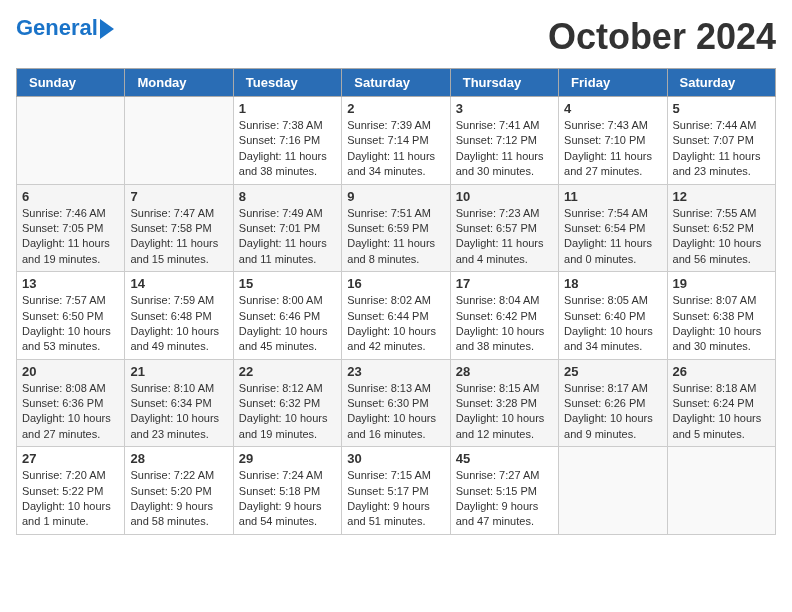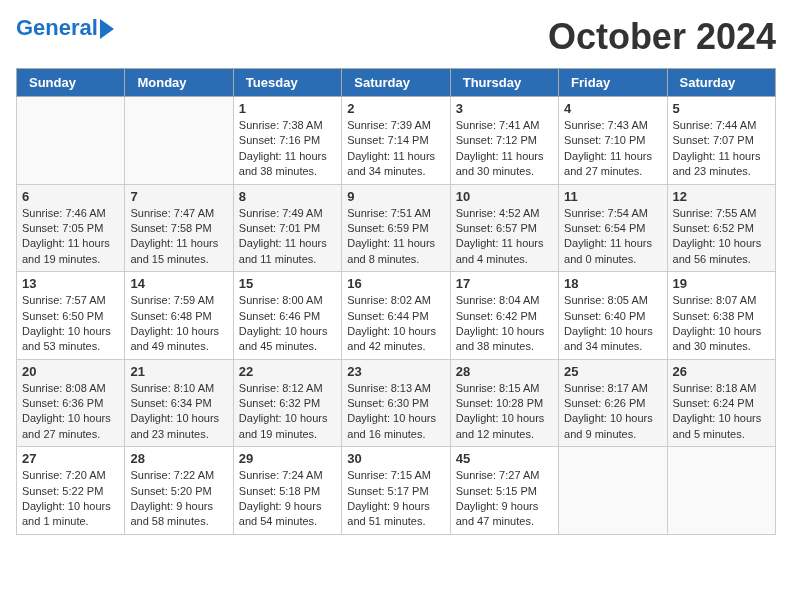--- a/index.html
+++ b/index.html
@@ -168,21 +168,21 @@
 Daylight: 11 hours and 11 minutes.</div>
         </td>
         <td>
           <span class="day-number">9</span>
           <div class="day-info">Sunrise: 7:51 AM
 Sunset: 6:59 PM
 Daylight: 11 hours and 8 minutes.</div>
         </td>
         <td>
           <span class="day-number">10</span>
-          <div class="day-info">Sunrise: 4:52 AM
+          <div class="day-info">Sunrise: 7:23 AM
 Sunset: 6:57 PM
 Daylight: 11 hours and 4 minutes.</div>
         </td>
         <td>
           <span class="day-number">11</span>
           <div class="day-info">Sunrise: 7:54 AM
 Sunset: 6:54 PM
 Daylight: 11 hours and 0 minutes.</div>
         </td>
         <td>
@@ -257,21 +257,21 @@
         </td>
         <td>
           <span class="day-number">23</span>
           <div class="day-info">Sunrise: 8:13 AM
 Sunset: 6:30 PM
 Daylight: 10 hours and 16 minutes.</div>
         </td>
         <td>
           <span class="day-number">28</span>
           <div class="day-info">Sunrise: 8:15 AM
-Sunset: 10:28 PM
+Sunset: 3:28 PM
 Daylight: 10 hours and 12 minutes.</div>
         </td>
         <td>
           <span class="day-number">25</span>
           <div class="day-info">Sunrise: 8:17 AM
 Sunset: 6:26 PM
 Daylight: 10 hours and 9 minutes.</div>
         </td>
         <td>
           <span class="day-number">26</span>

